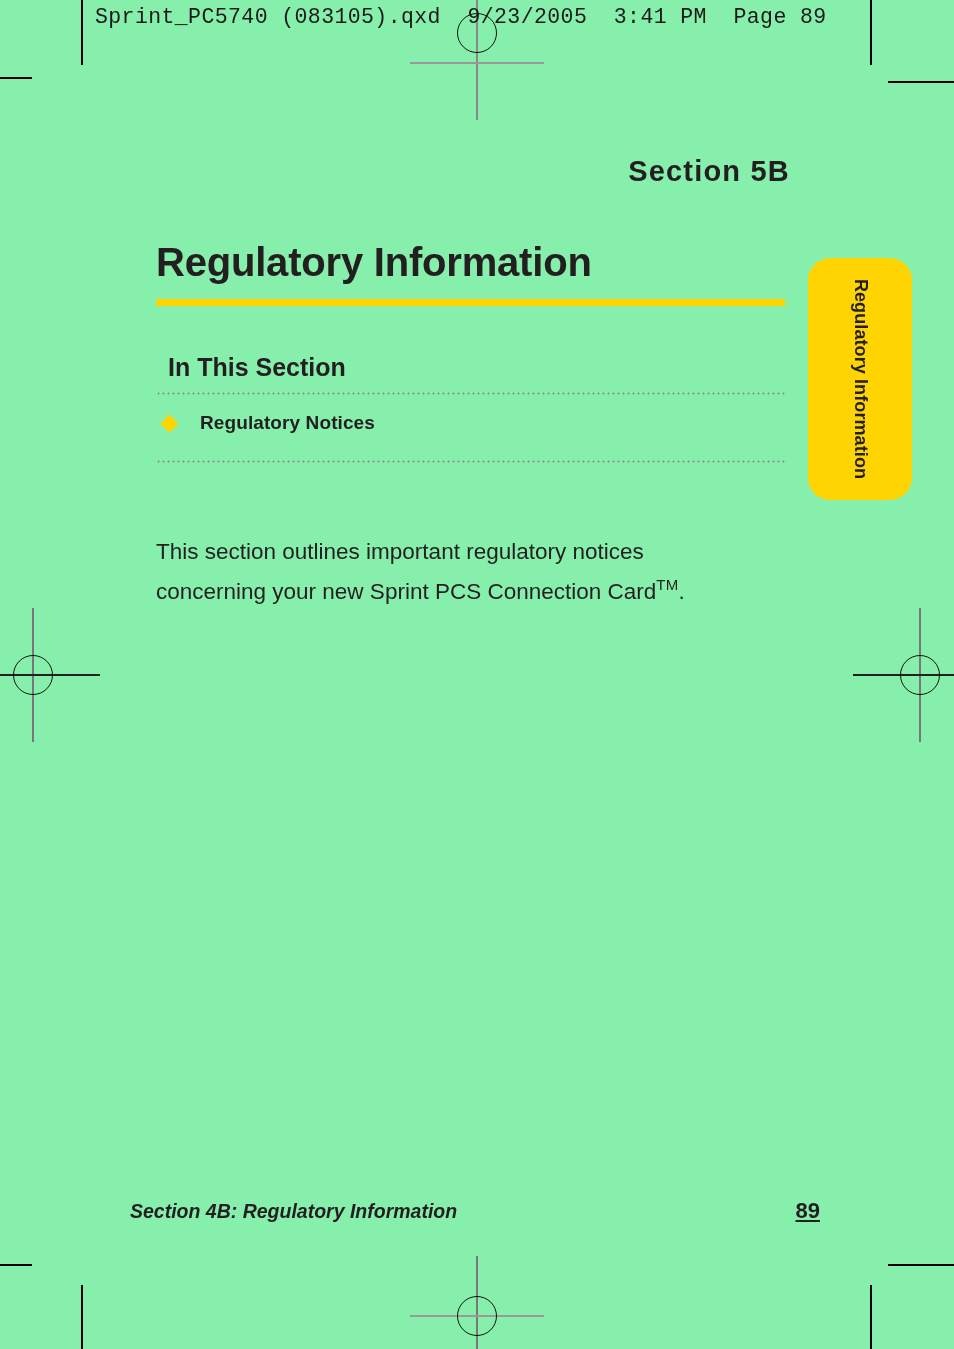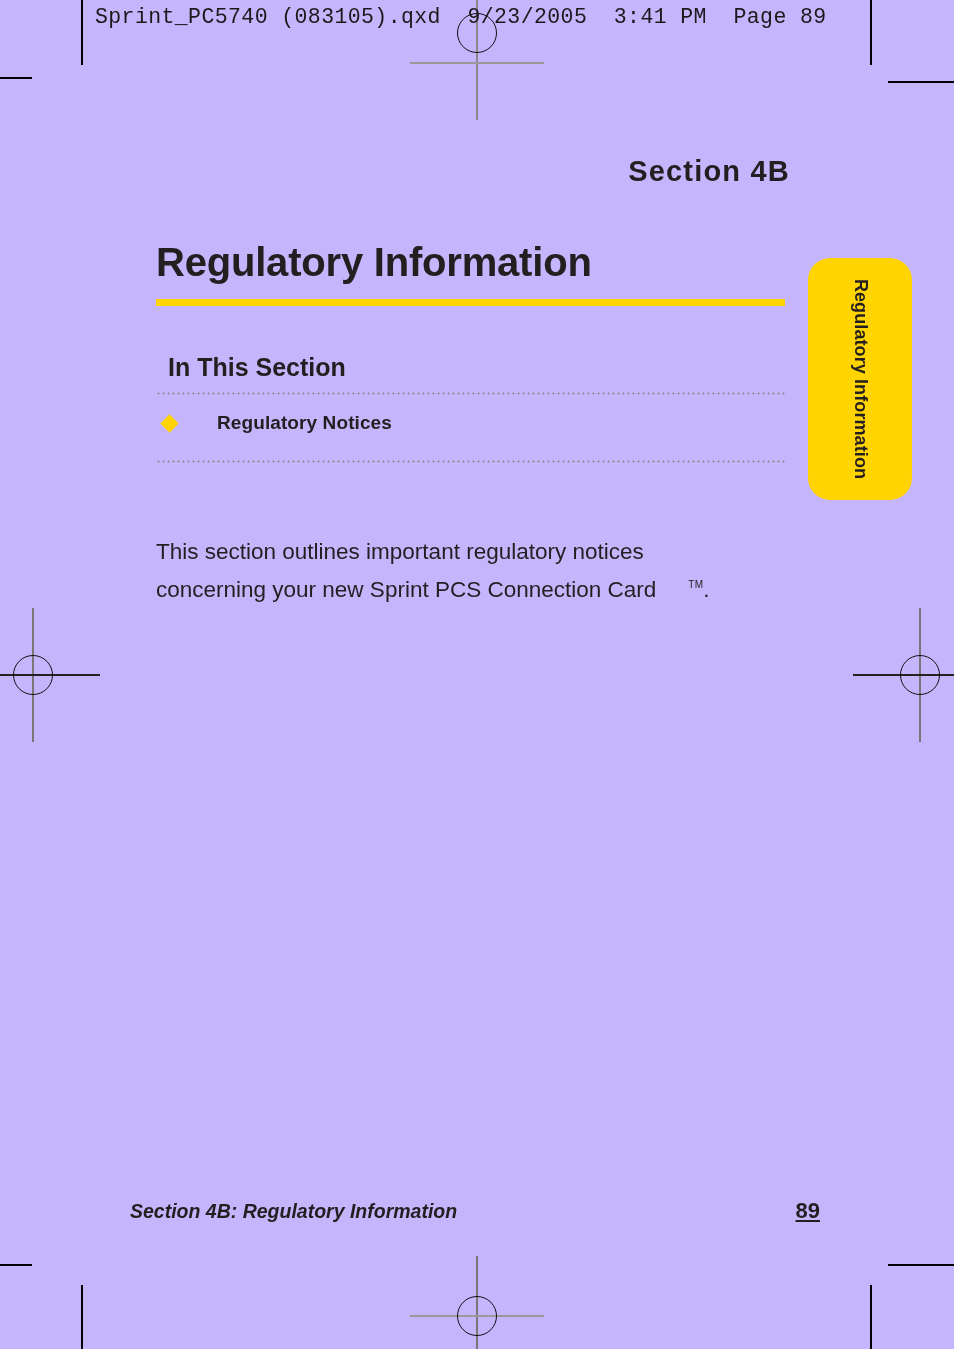--- a/index.html
+++ b/index.html
@@ -10,21 +10,21 @@
   body {
     font-family: "Liberation Sans", sans-serif;
     color: #231f20;
   }
 
   #page {
     position: relative;
     width: 954px;
     height: 1349px;
     overflow: hidden;
-    background: #c4b5fd;
+    background: #86efac;
   }
 
   
   .trim {
     position: absolute;
     background: #000000;
   }
   .trim-v { width: 2px; }
   .trim-h { height: 2px; }
 
@@ -154,41 +154,40 @@
     align-items: center;
   }
   .toc-diamond {
     width: 13px;
     height: 13px;
     background: #ffd400;
     transform: rotate(45deg);
     flex: 0 0 auto;
   }
   .toc-label {
-    margin-left: 41px;
+    margin-left: 24px;
     font-size: 19px;
     font-weight: bold;
     color: #231f20;
     letter-spacing: 0.1px;
   }
 
   .body-copy {
     position: absolute;
     left: 156px;
     top: 512px;
     width: 600px;
     font-size: 22.5px;
     line-height: 33px;
     color: #231f20;
   }
   .body-copy .tm {
-    font-size: 10px;
+    font-size: 15px;
     vertical-align: 9px;
     letter-spacing: 0.3px;
-    margin-left: 32px;
   }
 
   
   .side-tab {
     position: absolute;
     left: 808px;
     top: 258px;
     width: 104px;
     height: 242px;
     background: #ffd400;
@@ -259,21 +258,21 @@
     <div class="reg-circle"></div>
   </div>
   <div class="reg reg-bot">
     <div class="reg-v"></div>
     <div class="reg-h"></div>
     <div class="reg-circle"></div>
   </div>
 
   <div class="slugline">Sprint_PC5740 (083105).qxd  9/23/2005  3:41 PM  Page 89</div>
 
-  <div class="section-eyebrow">Section 4B</div>
+  <div class="section-eyebrow">Section 5B</div>
 
   <div class="page-title">Regulatory Information</div>
   <div class="title-rule"></div>
 
   <div class="in-this-section">In This Section</div>
   <div class="dot-rule dot-rule-top"></div>
 
   <div class="toc-entry">
     <span class="toc-diamond"></span>
     <span class="toc-label">Regulatory Notices</span>

